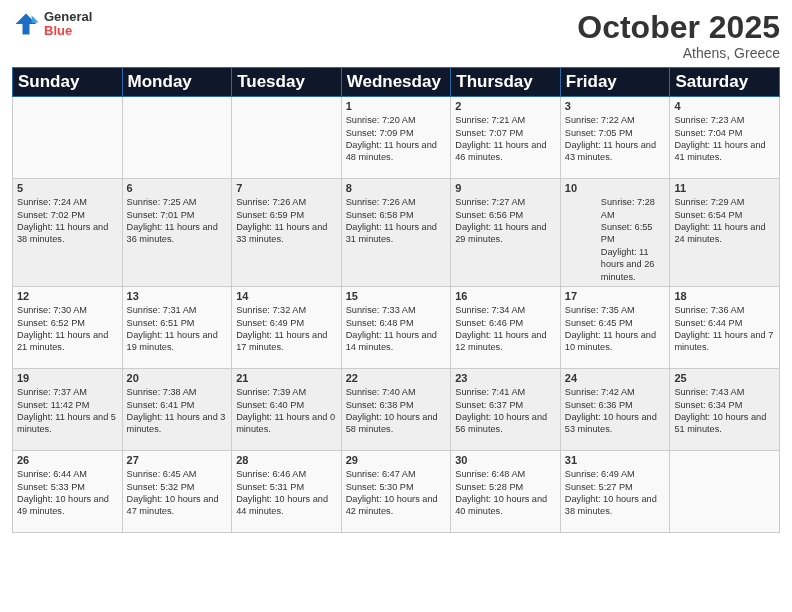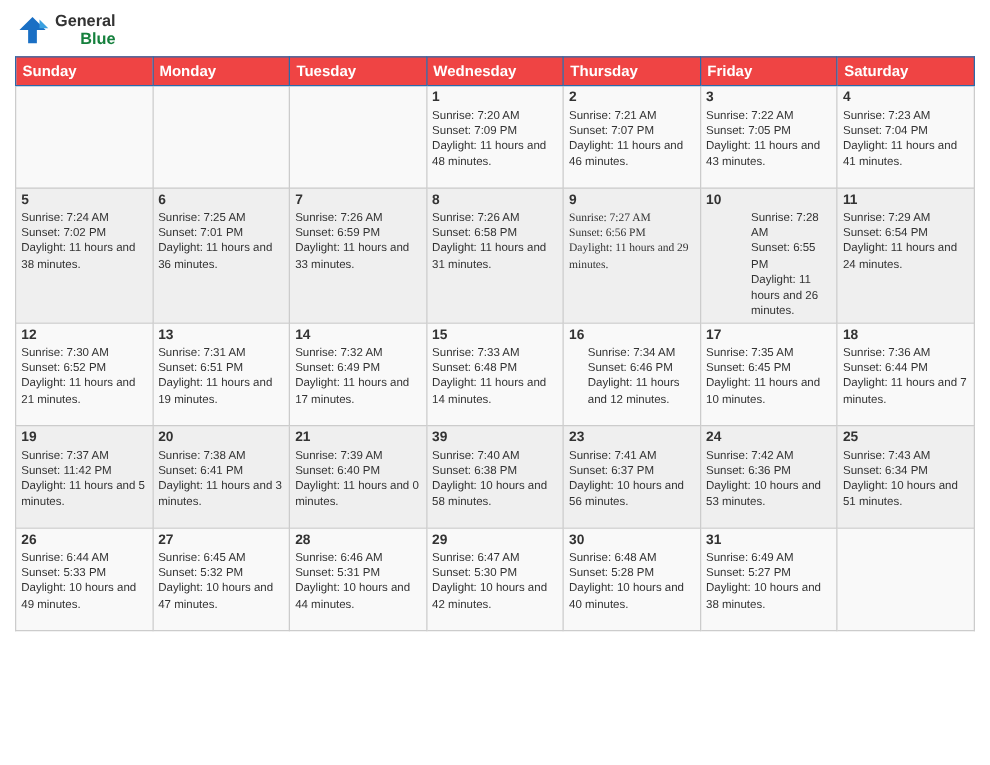--- a/index.html
+++ b/index.html
@@ -28,21 +28,21 @@
       gap: 4px;
     }
     .logo-text {
       display: flex;
       flex-direction: column;
       font-size: 13px;
       font-weight: bold;
       line-height: 1.1;
     }
     .logo-general { color: #333; }
-    .logo-blue { color: #15803d; text-align: right; }
+    .logo-blue { color: #ef4444; }
     .logo-icon {
       width: 28px;
       height: 28px;
     }
     .title-section {
       text-align: right;
     }
     .month-title {
       font-size: 32px;
       font-weight: bold;
@@ -52,23 +52,23 @@
     .subtitle {
       font-size: 14px;
       color: #555;
     }
     .calendar {
       width: 100%;
       border-collapse: collapse;
       border: 1px solid #ccc;
     }
     .calendar th {
-      background: #ef4444;
+      background: #0f172a;
       color: white;
-      font-size: 12px;
+      font-size: 17px;
       font-weight: bold;
       padding: 4px 5px;
       text-align: left;
       border: 1px solid #2a6aaa;
     }
     .calendar td {
       width: calc(100% / 7);
       vertical-align: top;
       padding: 3px 4px;
       font-size: 9.2px;
@@ -107,20 +107,24 @@
       <svg class="logo-icon" viewBox="0 0 40 40">
         <rect x="0" y="0" width="40" height="40" fill="white"></rect>
         <polygon points="20,5 35,20 25,20 25,35 15,35 15,20 5,20" fill="#1a6fc4"></polygon>
         <polygon points="28,8 38,18 28,18" fill="#3aa0e0"></polygon>
       </svg>
       <div class="logo-text">
         <span class="logo-general">General</span>
         <span class="logo-blue">Blue</span>
       </div>
     </div>
+    <div class="title-section">
+      <div class="month-title">October 2025</div>
+      <div class="subtitle">Athens, Greece</div>
+    </div>
   </div>
 
   <table class="calendar">
     <thead>
       <tr>
       <th>Sunday</th>
           <th>Monday</th>
           <th>Tuesday</th>
           <th>Wednesday</th>
           <th>Thursday</th>
@@ -178,21 +182,21 @@
 Daylight: 11 hours and 33 minutes.</div>
           </td>
           <td>
             <div class="day-number">8</div>
             <div class="day-info" style="white-space: pre-line;">Sunrise: 7:26 AM
 Sunset: 6:58 PM
 Daylight: 11 hours and 31 minutes.</div>
           </td>
           <td>
             <div class="day-number">9</div>
-            <div class="day-info" style="white-space: pre-line; font-family: Liberation Serif, serif;">Sunrise: 7:27 AM
+            <div class="day-info" style="white-space: pre-line;">Sunrise: 7:27 AM
 Sunset: 6:56 PM
 Daylight: 11 hours and 29 minutes.</div>
           </td>
           <td>
             <div class="day-number">10</div>
             <div class="day-info" style="white-space: pre-line; margin-left: 36px;">Sunrise: 7:28 AM
 Sunset: 6:55 PM
 Daylight: 11 hours and 26 minutes.</div>
           </td>
           <td>
@@ -222,21 +226,21 @@
 Daylight: 11 hours and 17 minutes.</div>
           </td>
           <td>
             <div class="day-number">15</div>
             <div class="day-info" style="white-space: pre-line;">Sunrise: 7:33 AM
 Sunset: 6:48 PM
 Daylight: 11 hours and 14 minutes.</div>
           </td>
           <td>
             <div class="day-number">16</div>
-            <div class="day-info" style="white-space: pre-line; margin-left: 15px;">Sunrise: 7:34 AM
+            <div class="day-info" style="white-space: pre-line;">Sunrise: 7:34 AM
 Sunset: 6:46 PM
 Daylight: 11 hours and 12 minutes.</div>
           </td>
           <td>
             <div class="day-number">17</div>
             <div class="day-info" style="white-space: pre-line;">Sunrise: 7:35 AM
 Sunset: 6:45 PM
 Daylight: 11 hours and 10 minutes.</div>
           </td>
           <td>
@@ -259,21 +263,21 @@
 Sunset: 6:41 PM
 Daylight: 11 hours and 3 minutes.</div>
           </td>
           <td>
             <div class="day-number">21</div>
             <div class="day-info" style="white-space: pre-line;">Sunrise: 7:39 AM
 Sunset: 6:40 PM
 Daylight: 11 hours and 0 minutes.</div>
           </td>
           <td>
-            <div class="day-number">39</div>
+            <div class="day-number">22</div>
             <div class="day-info" style="white-space: pre-line;">Sunrise: 7:40 AM
 Sunset: 6:38 PM
 Daylight: 10 hours and 58 minutes.</div>
           </td>
           <td>
             <div class="day-number">23</div>
             <div class="day-info" style="white-space: pre-line;">Sunrise: 7:41 AM
 Sunset: 6:37 PM
 Daylight: 10 hours and 56 minutes.</div>
           </td>

